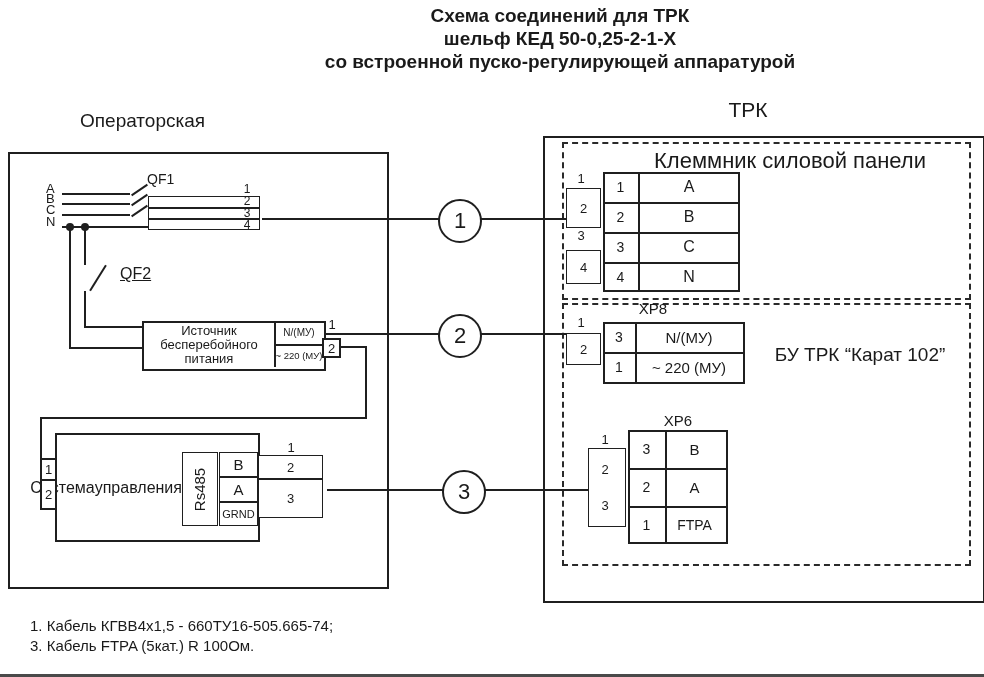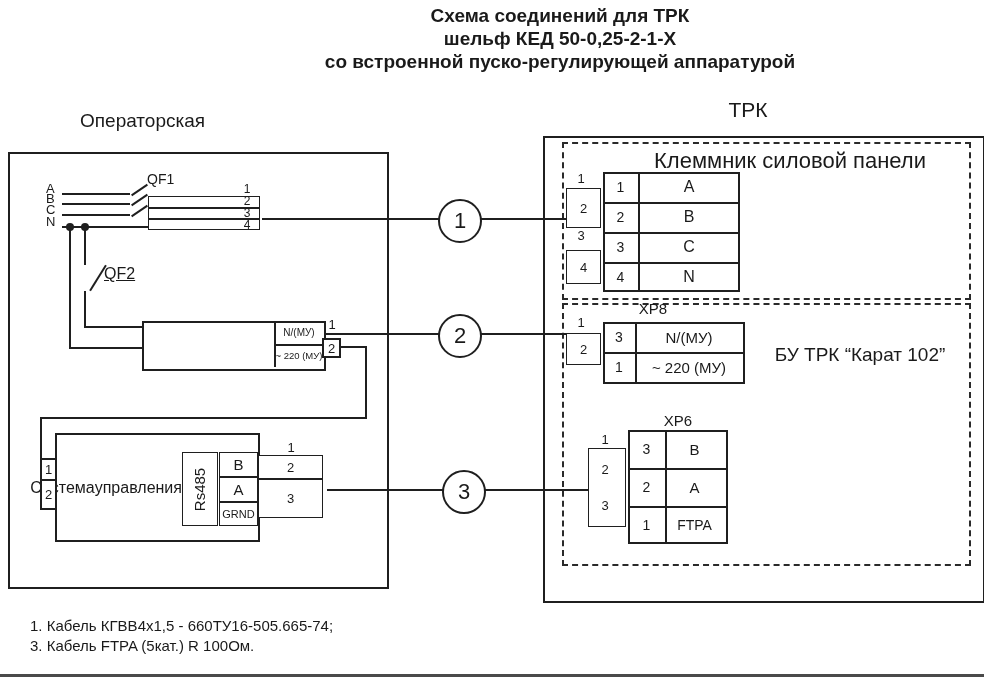--- a/index.html
+++ b/index.html
@@ -82,25 +82,30 @@
   <div class="txt" style="left:46px;top:214px;font-size:13px;">N</div>
 
   <div class="cbox" style="left:148px;top:196px;width:110px;height:32px;border-width:1.5px;background:#fff;"></div>
   <div class="iline-h" style="left:148px;top:207px;width:112px;"></div>
   <div class="iline-h" style="left:148px;top:218px;width:112px;"></div>
   <div class="pnum" style="left:238px;top:182px;width:18px;font-size:12px;">1</div>
   <div class="pnum" style="left:238px;top:194px;width:18px;font-size:12px;">2</div>
   <div class="pnum" style="left:238px;top:206px;width:18px;font-size:12px;">3</div>
   <div class="pnum" style="left:238px;top:218px;width:18px;font-size:12px;">4</div>
 
-  <div class="txt" style="left:104px;top:265px;font-size:16px;text-decoration:underline;">QF2</div>
+  <div class="txt" style="left:120px;top:265px;font-size:16px;text-decoration:underline;">QF2</div>
 
   <div class="cbox" style="left:142px;top:321px;width:180px;height:46px;"></div>
   <div class="iline-v" style="left:274px;top:321px;height:46px;"></div>
   <div class="iline-h" style="left:274px;top:344px;width:48px;"></div>
+  <div class="txt ctr" style="left:146px;top:324px;width:126px;height:42px;font-size:13px;line-height:14px;flex-direction:column;">
+    <div>Источник</div>
+    <div>бесперебойного</div>
+    <div>питания</div>
+  </div>
   <div class="txt ctr" style="left:276px;top:322px;width:46px;height:21px;font-size:10px;">N/(МУ)</div>
   <div class="txt ctr" style="left:276px;top:345px;width:46px;height:21px;font-size:9.5px;">~ 220 (МУ)</div>
   <div class="pnum" style="left:325px;top:317px;width:14px;">1</div>
   <div class="pin" style="left:322px;top:338px;width:15px;height:16px;">2</div>
 
   <div class="cbox" style="left:55px;top:433px;width:201px;height:105px;"></div>
   <div class="txt ctr" style="left:60px;top:448px;width:122px;height:80px;font-size:16px;line-height:20px;">
     <div>Система</div>
     <div>управления</div>
     <div>ТРК</div>

